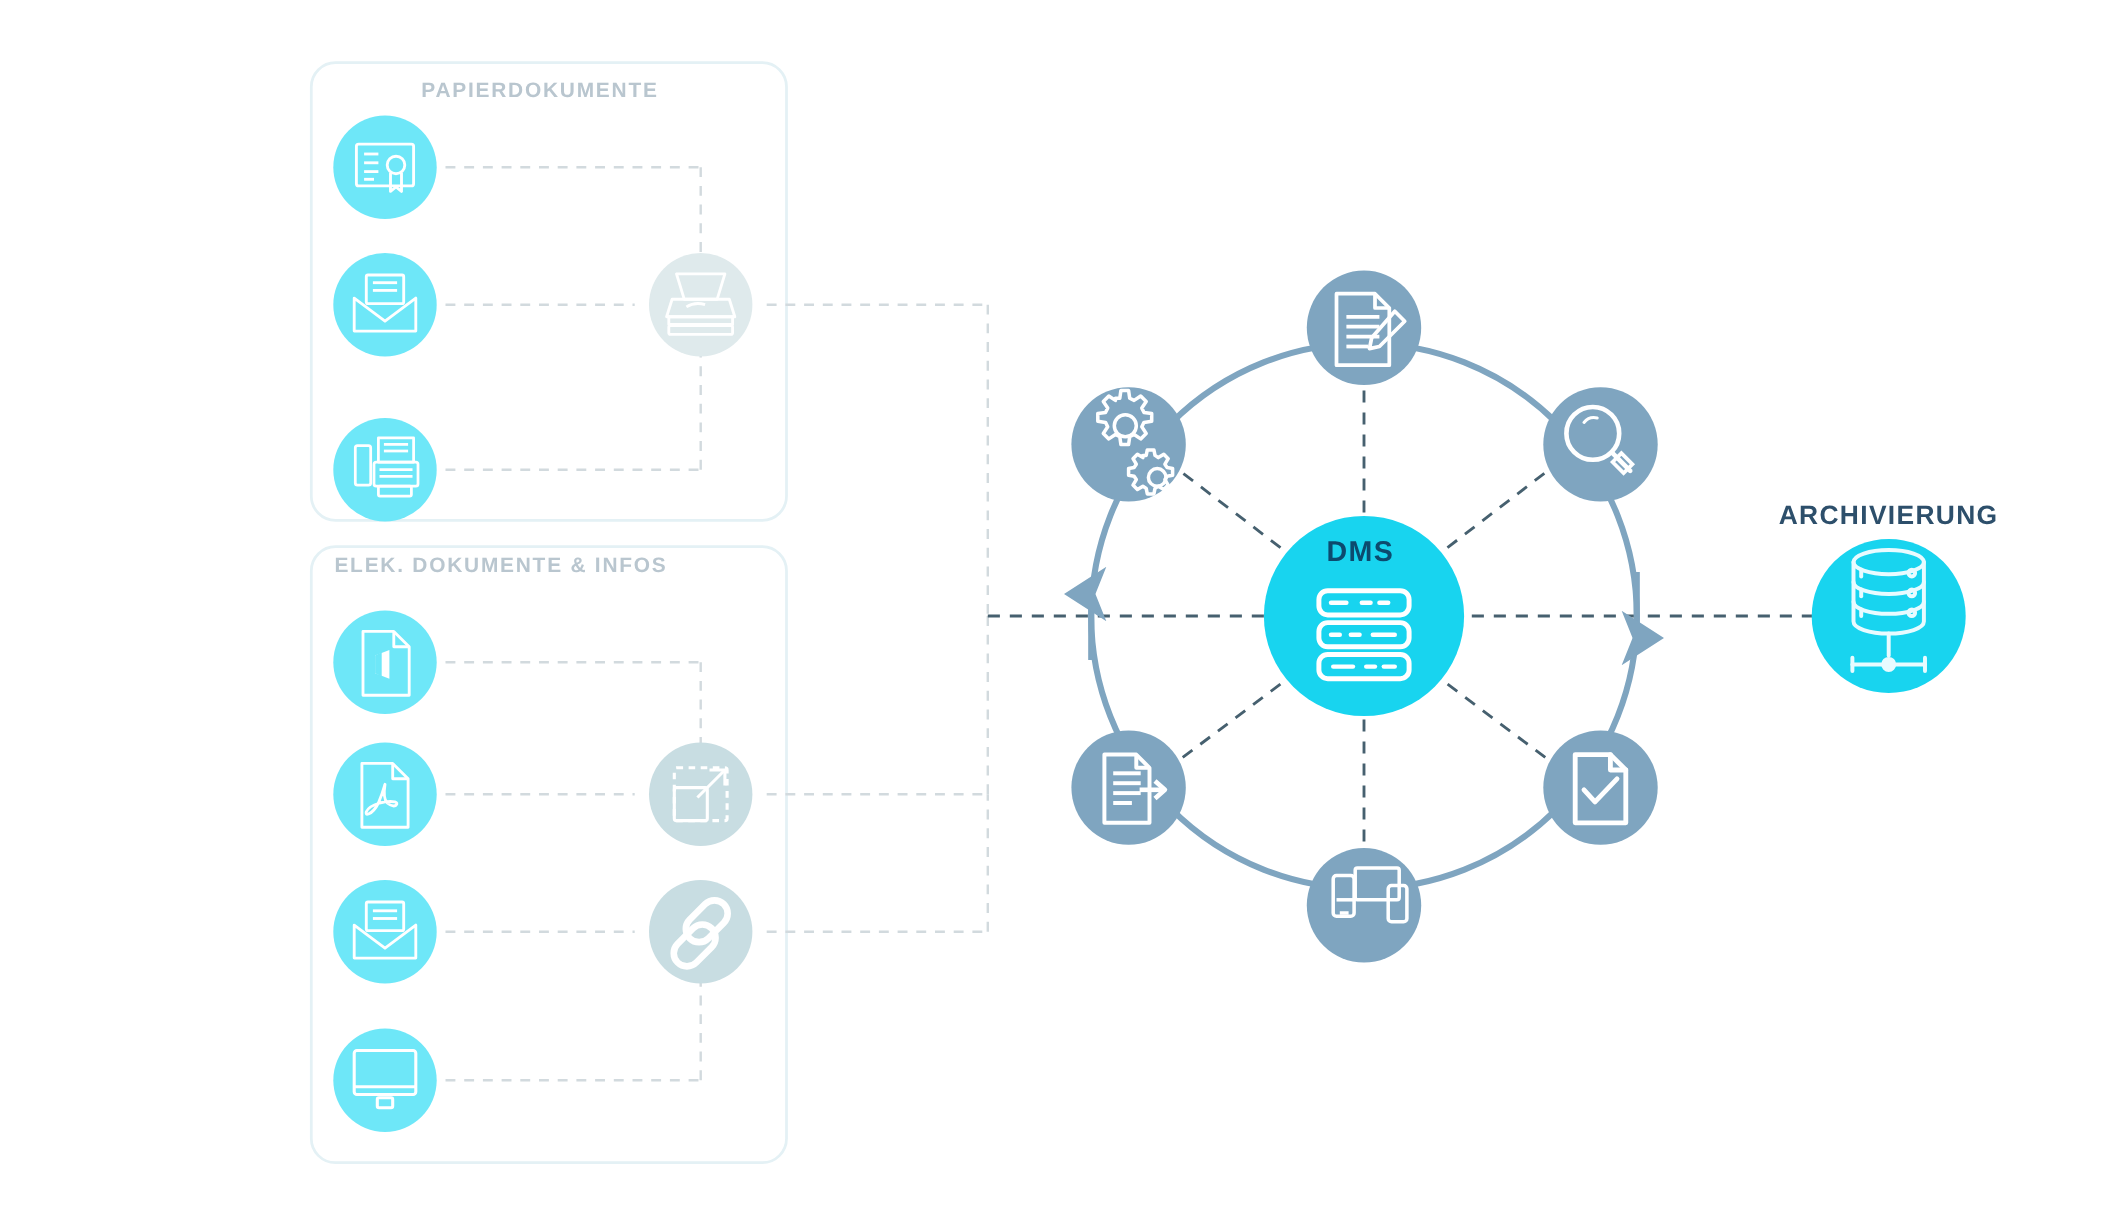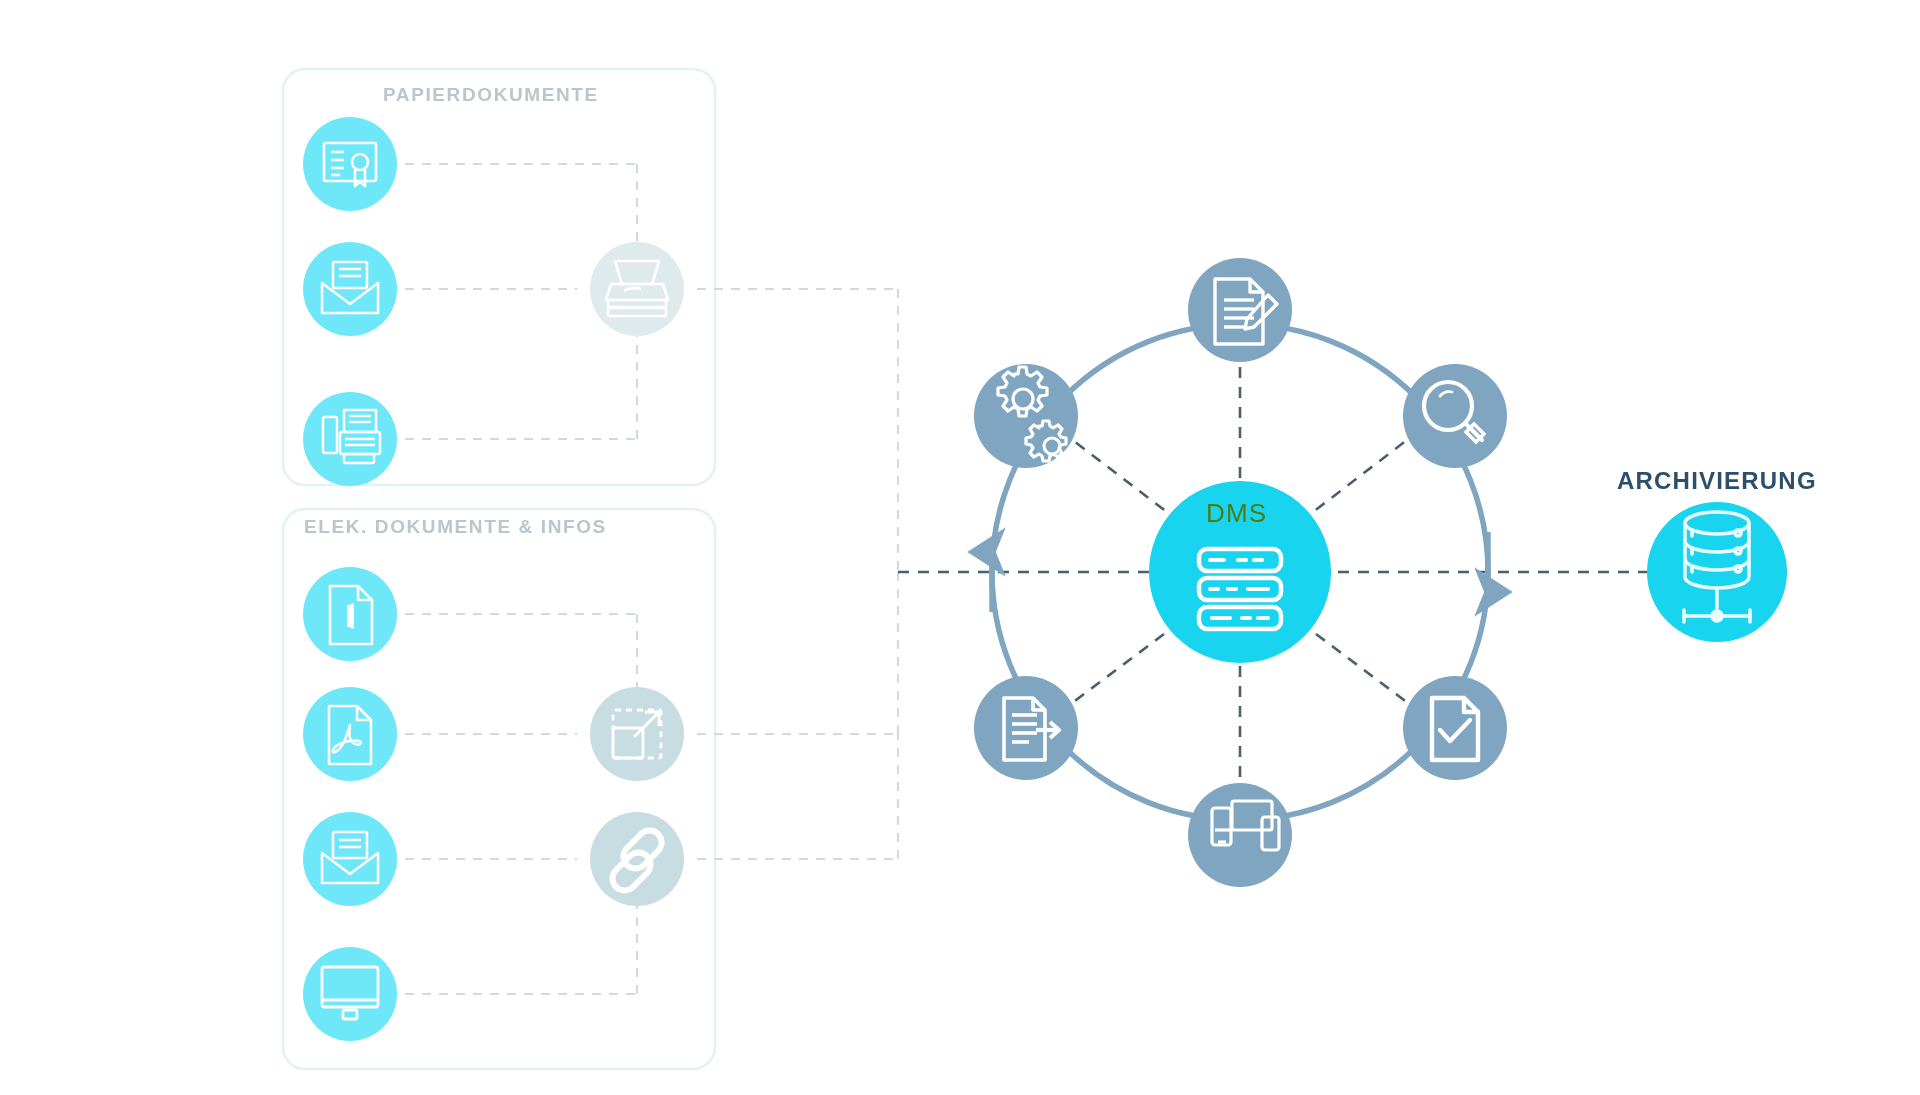--- a/index.html
+++ b/index.html
@@ -1,29 +1,29 @@
 <!DOCTYPE html>
 <html><head>
 <meta charset="utf-8">
 <style>
   html,body{margin:0;padding:0;background:#ffffff;}
   body{width:1920px;height:1095px;overflow:hidden;font-family:"Liberation Sans",sans-serif;}
-  #stage{position:relative;width:1920px;height:1008px;background:#ffffff;margin-top:12px;}
+  #stage{position:relative;width:1920px;height:1008px;background:#ffffff;}
   svg.layer{position:absolute;left:0;top:0;width:1920px;height:1095px;}
   .panel-title{
     position:absolute;font-weight:bold;letter-spacing:1.6px;
     color:#b9c6cf;font-size:19px;white-space:nowrap;
   }
   .archive-title{
     position:absolute;font-weight:bold;letter-spacing:1.2px;
     color:#2d4f6b;font-size:24px;white-space:nowrap;
   }
   .dms-label{
-    position:absolute;font-weight:normal;letter-spacing:1.2px;
-    color:#4d7c0f;font-size:26px;white-space:nowrap;
+    position:absolute;font-weight:bold;letter-spacing:1.2px;
+    color:#0c4a6e;font-size:26px;white-space:nowrap;
   }
 </style>
 </head>
 <body>
 
 <div id="stage">
 
   <svg class="layer" viewBox="0 0 1920 1095">
     <defs>
       <marker id="arrUp" markerWidth="9" markerHeight="9" refX="4.5" refY="4.5" orient="auto">

